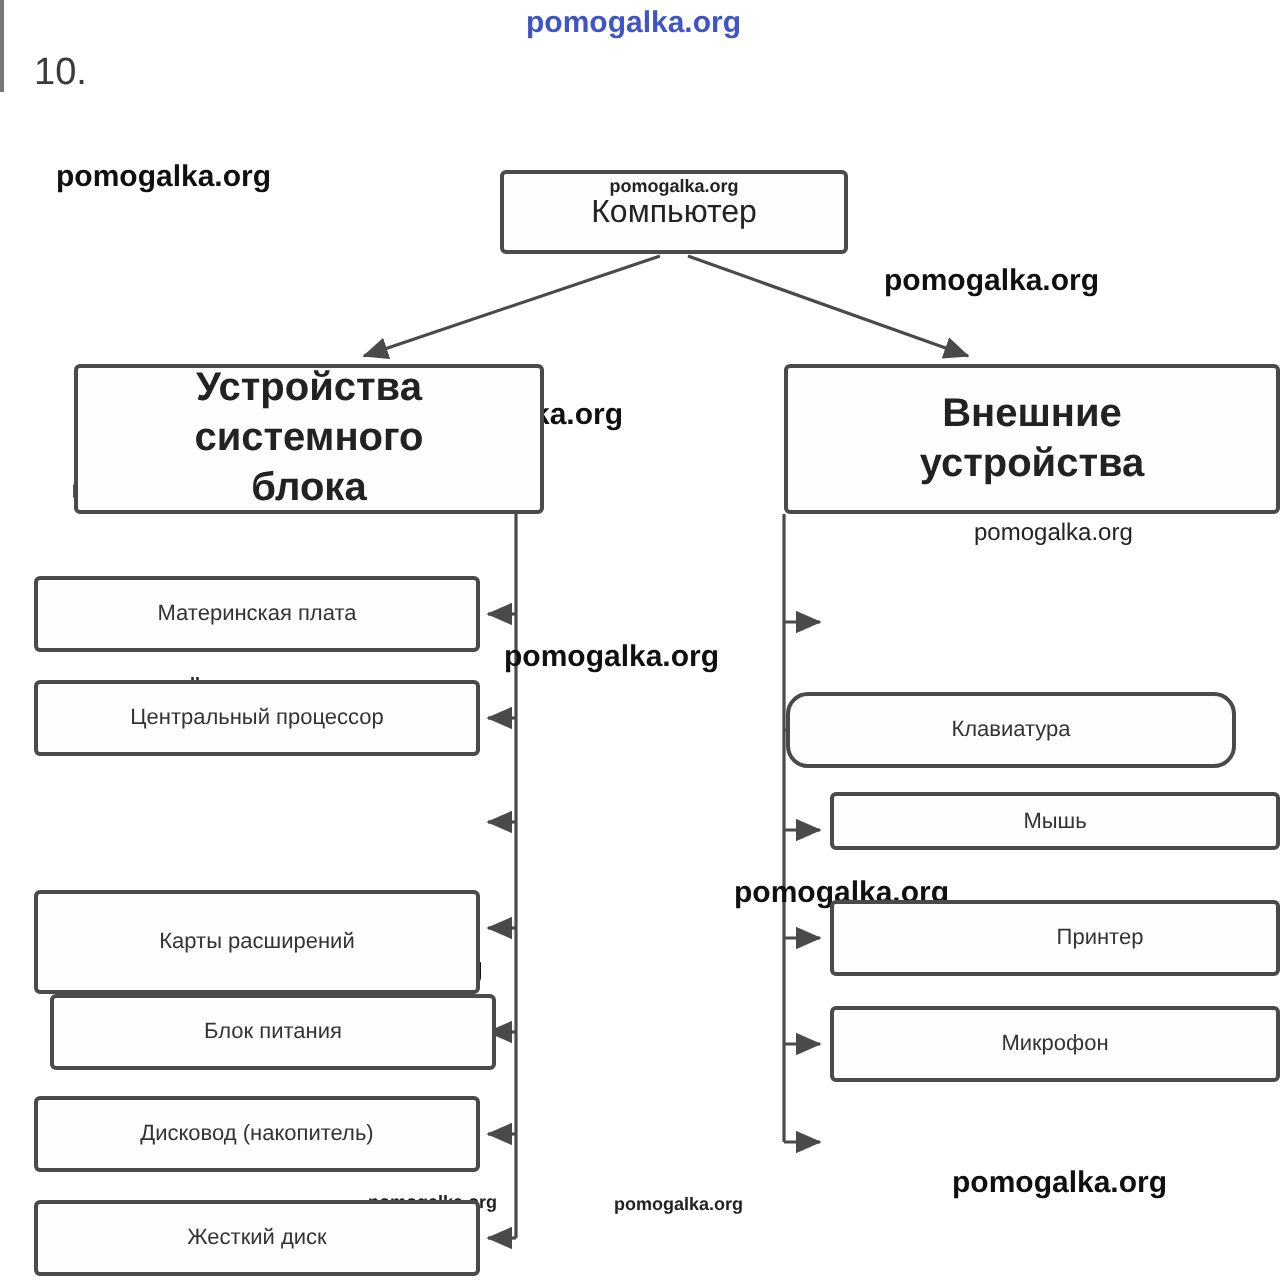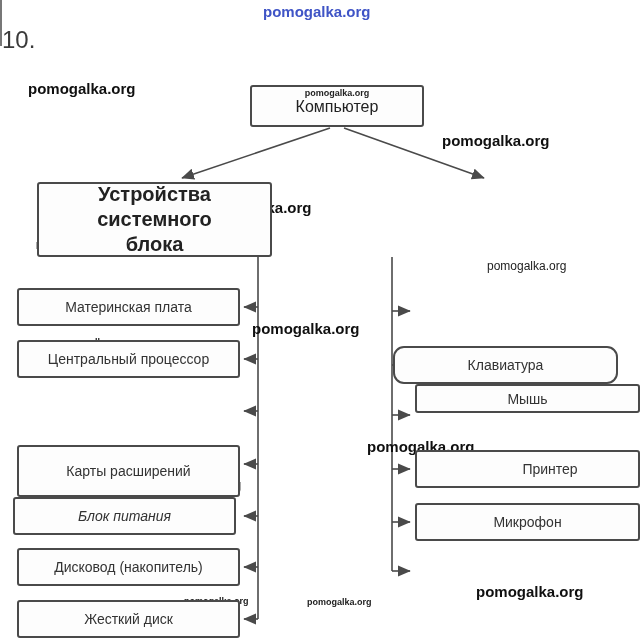--- a/index.html
+++ b/index.html
@@ -4,39 +4,39 @@
 <style>
   html,body{margin:0;padding:0;background:#ffffff;}
   #canvas{
     position:relative;
     width:643px;height:640px;
     background:#ffffff;
     font-family:"Liberation Sans","DejaVu Sans",sans-serif;
     overflow:hidden;
   }
   .page-num{
-    position:absolute;left:2px;top:26px;
-    font-size:24px;color:#3a3a3a;
+    position:absolute;left:17px;top:26px;
+    font-size:19px;color:#3a3a3a;
     font-family:"Liberation Sans",sans-serif;
   }
   .edge-line{position:absolute;left:0;top:0;width:2px;height:46px;background:#777;}
   .box{
     position:absolute;
     border:2px solid #4a4a4a;
     border-radius:3px;
     background:#fdfdfd;
     box-sizing:border-box;
     display:flex;align-items:center;justify-content:center;
     text-align:center;
     color:#2e2e2e;
   }
   .box.root{flex-direction:column;justify-content:flex-start;padding-top:1px;}
   .root-label{font-weight:400;font-size:16px;color:#222;}
   .branch-title{font-weight:700;font-size:20px;line-height:1.25;color:#222;}
-  .item{font-size:14px;color:#333;text-align:center;}
+  .item{font-size:11px;color:#333;text-align:center;}
   .wm{
     position:absolute;
     font-weight:700;font-size:15px;color:#101010;
     white-space:nowrap;
   }
   .wm-blue{color:#3f54c6;font-size:15px;}
   .wm-small{font-weight:700;font-size:9px;color:#222;position:static;}
   .wm-tiny{font-weight:700;font-size:9px;color:#222;}
   .wm-light{font-weight:400;font-size:12px;color:#222;}
   svg.connectors{position:absolute;left:0;top:0;pointer-events:none;}
@@ -94,44 +94,47 @@
 
   <div class="box root" style="left:250px;top:85px;width:174px;height:42px;">
     <span class="wm-small">pomogalka.org</span>
     <span class="root-label">Компьютер</span>
   </div>
 
   <div class="box" style="left:37px;top:182px;width:235px;height:75px;">
     <span class="branch-title" style="max-width:170px;">Устройства системного блока</span>
   </div>
 
+  <div class="box" style="left:392px;top:182px;width:248px;height:75px;">
+    <span class="branch-title" style="max-width:130px;">Внешние устройства</span>
+  </div>
 
   <div class="box item" style="left:17px;top:288px;width:223px;height:38px;">
     <span>Материнская плата</span>
   </div>
   <div class="box item" style="left:17px;top:340px;width:223px;height:38px;">
     <span>Центральный процессор</span>
   </div>
   <div class="box item" style="left:17px;top:445px;width:223px;height:52px;">
     <span>Карты расширений</span>
   </div>
-  <div class="box item" style="left:13px;top:497px;width:223px;height:38px;font-style:italic;">
+  <div class="box item" style="left:25px;top:497px;width:223px;height:38px;">
     <span>Блок питания</span>
   </div>
   <div class="box item" style="left:17px;top:548px;width:223px;height:38px;">
     <span>Дисковод (накопитель)</span>
   </div>
   <div class="box item" style="left:17px;top:600px;width:223px;height:38px;">
     <span>Жесткий диск</span>
   </div>
 
   <div class="box item" style="left:393px;top:346px;width:225px;height:38px;border-radius:11px;">
     <span>Клавиатура</span>
   </div>
-  <div class="box item" style="left:415px;top:384px;width:225px;height:29px;">
+  <div class="box item" style="left:415px;top:396px;width:225px;height:29px;">
     <span>Мышь</span>
   </div>
   <div class="box item" style="left:415px;top:450px;width:225px;height:38px;padding-left:45px;">
     <span>Принтер</span>
   </div>
   <div class="box item" style="left:415px;top:503px;width:225px;height:38px;">
     <span>Микрофон</span>
   </div>
 
 </div>

